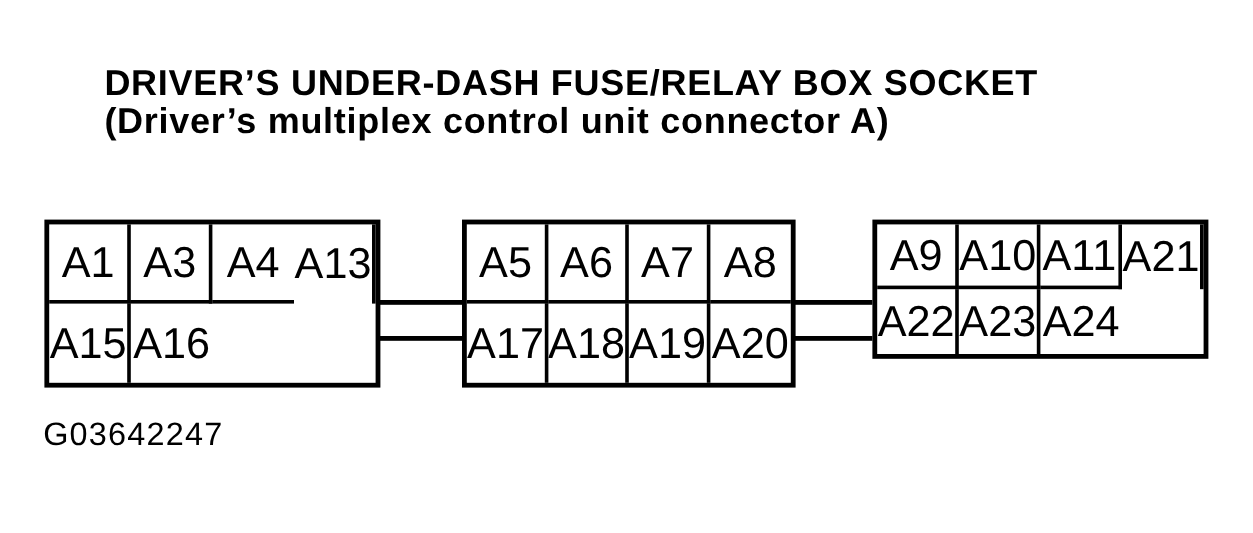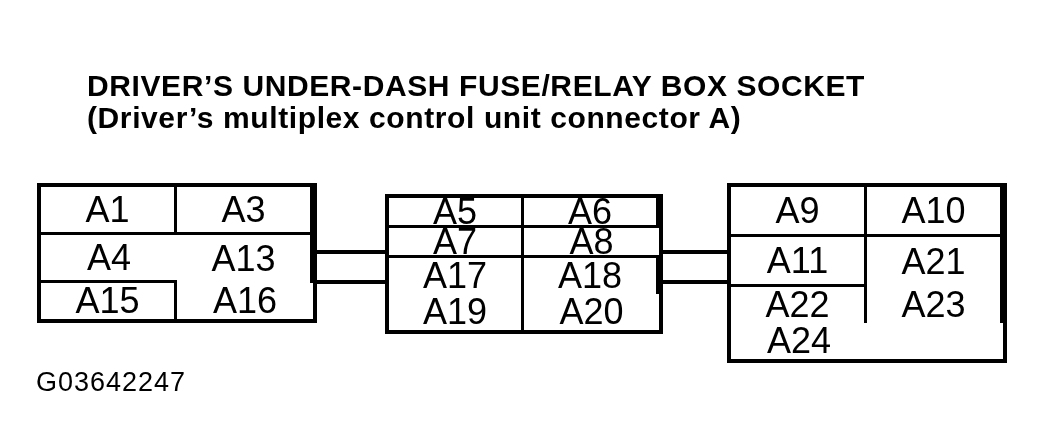--- a/index.html
+++ b/index.html
@@ -12,40 +12,40 @@
     width: 1044px;
     height: 444px;
     background: #ffffff;
     overflow: hidden;
     font-family: "Liberation Sans", sans-serif;
     color: #000000;
   }
   .title {
     position: absolute;
     left: 87px;
-    top: 70px;
+    top: 54px;
     font-weight: bold;
     font-size: 30px;
     line-height: 32px;
     letter-spacing: 0.6px;
     white-space: nowrap;
     color: #000000;
   }
   .block {
     position: absolute;
     box-sizing: border-box;
     border: 4px solid #000000;
     background: #ffffff;
     display: grid;
-    grid-template-columns: repeat(2, 1fr);
+    grid-template-columns: repeat(4, 1fr);
     grid-template-rows: 1fr 1fr;
   }
   .block-1 { left: 37px;  top: 183px; width: 280px; height: 140px; }
-  .block-2 { left: 385px; top: 194px; width: 278px; height: 140px; }
-  .block-3 { left: 727px; top: 183px; width: 280px; height: 180px; }
+  .block-2 { left: 385px; top: 183px; width: 278px; height: 140px; }
+  .block-3 { left: 727px; top: 183px; width: 280px; height: 116px; }
   .cell {
     display: flex;
     align-items: center;
     justify-content: center;
     border-right: 3px solid #000000;
     border-bottom: 3px solid #000000;
     font-size: 36px;
     line-height: 1;
     color: #000000;
     overflow: hidden;
@@ -61,21 +61,20 @@
   .bridge.b23 { left: 661px; width: 68px; }
   .bridge.upper { top: 250px; }
   .bridge.lower { top: 280px; }
   .figure-code {
     position: absolute;
     left: 36px;
     top: 347px;
     font-size: 27px;
     letter-spacing: 1px;
     color: #000000;
-    margin-top: 20px;
   }
 </style>
 </head>
 <body>
 
 <div class="stage">
 
   <div class="title">
     <div>DRIVER’S UNDER-DASH FUSE/RELAY BOX SOCKET</div>
     <div>(Driver’s multiplex control unit connector A)</div>

